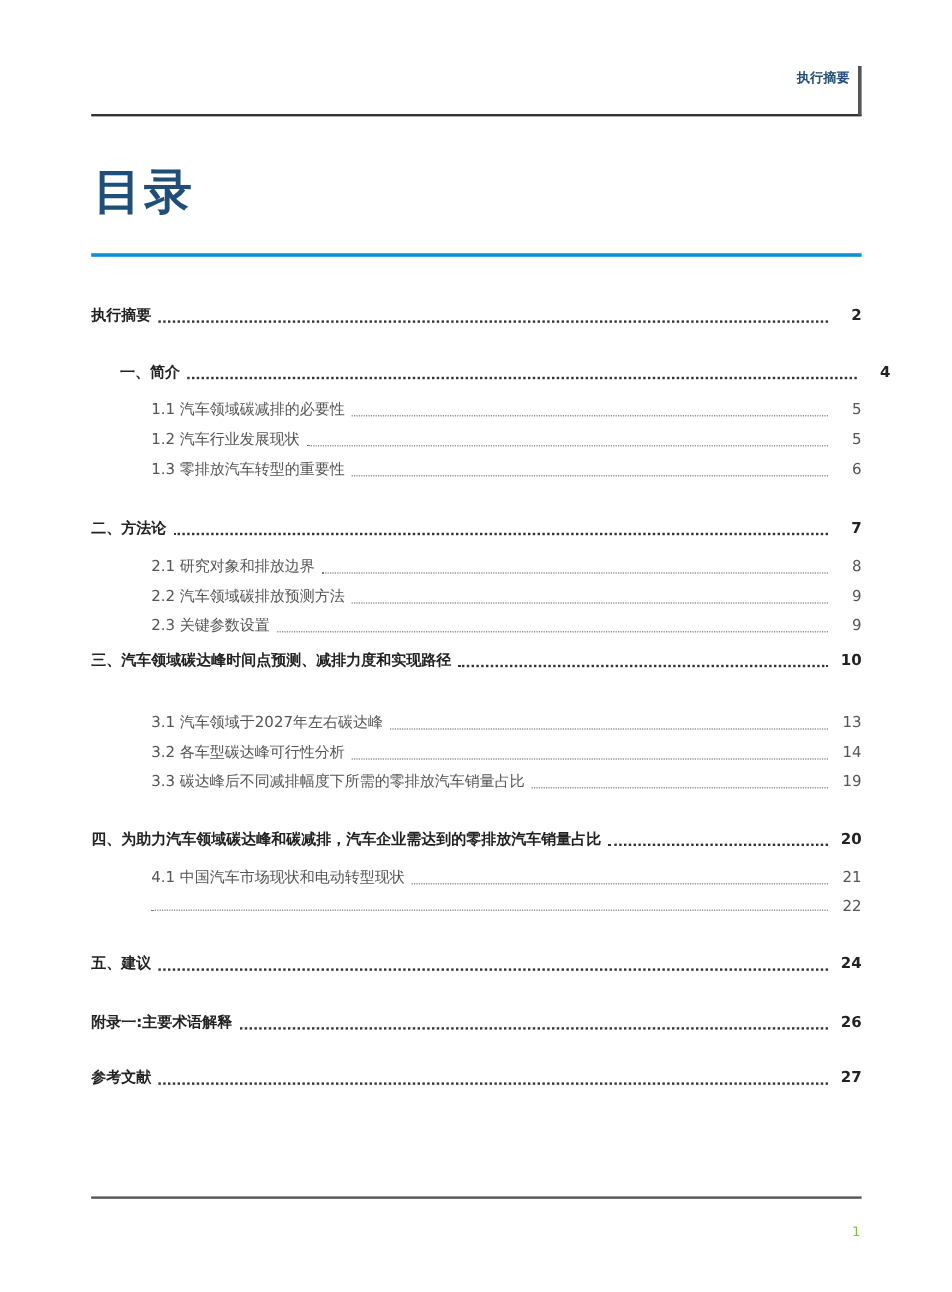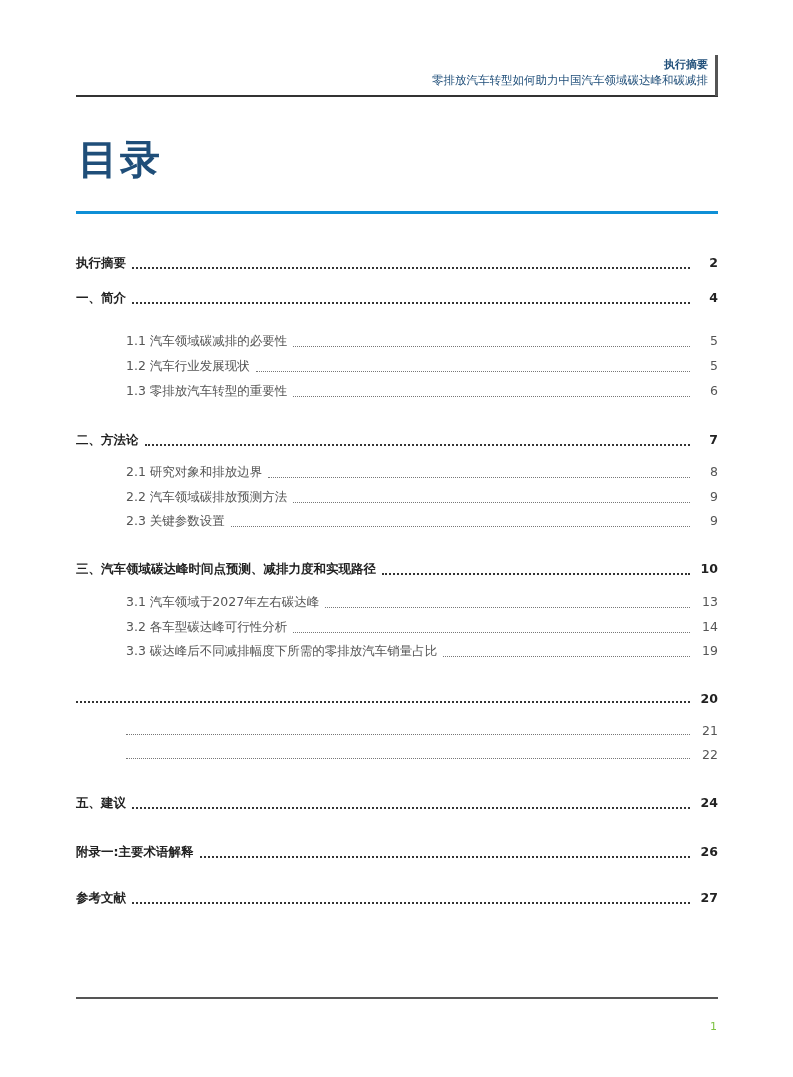--- a/index.html
+++ b/index.html
@@ -51,34 +51,33 @@
   }
   .page-number {
     position: absolute; right: 76px; top: 1020px; font-size: 11px; color: #7dc242;
   }
 </style>
 </head>
 <body>
 
 <div class="header">
   <div class="header-title">执行摘要</div>
-  <div class="header-subtitle">零排放汽车转型如何助力中国汽车领域碳达峰和碳减排</div>
   <div class="header-vbar"></div>
 </div>
 
 <h1 class="page-title">目录</h1>
 <div class="title-rule"></div>
 
 <div class="toc" id="toc">
     <div class="toc-row lvl1" style="top: 255px;">
       <span class="toc-label">执行摘要</span>
       <span class="toc-dots"></span>
       <span class="toc-page">2</span>
     </div>
-    <div class="toc-row lvl1" style="top: 290px;">
+    <div class="toc-row lvl1" style="top: 302px; margin-left: 24px;">
       <span class="toc-label">一、简介</span>
       <span class="toc-dots"></span>
       <span class="toc-page">4</span>
     </div>
     <div class="toc-row lvl2" style="top: 333px;">
       <span class="toc-label">1.1 汽车领域碳减排的必要性</span>
       <span class="toc-dots"></span>
       <span class="toc-page">5</span>
     </div>
     <div class="toc-row lvl2" style="top: 358px;">
@@ -104,45 +103,47 @@
     <div class="toc-row lvl2" style="top: 489px;">
       <span class="toc-label">2.2 汽车领域碳排放预测方法</span>
       <span class="toc-dots"></span>
       <span class="toc-page">9</span>
     </div>
     <div class="toc-row lvl2" style="top: 513px;">
       <span class="toc-label">2.3 关键参数设置</span>
       <span class="toc-dots"></span>
       <span class="toc-page">9</span>
     </div>
-    <div class="toc-row lvl1" style="top: 561px;">
+    <div class="toc-row lvl1" style="top: 542px;">
       <span class="toc-label">三、汽车领域碳达峰时间点预测、减排力度和实现路径</span>
       <span class="toc-dots"></span>
       <span class="toc-page">10</span>
     </div>
     <div class="toc-row lvl2" style="top: 594px;">
       <span class="toc-label">3.1 汽车领域于2027年左右碳达峰</span>
       <span class="toc-dots"></span>
       <span class="toc-page">13</span>
     </div>
     <div class="toc-row lvl2" style="top: 619px;">
       <span class="toc-label">3.2 各车型碳达峰可行性分析</span>
       <span class="toc-dots"></span>
       <span class="toc-page">14</span>
     </div>
     <div class="toc-row lvl2" style="top: 643px;">
       <span class="toc-label">3.3 碳达峰后不同减排幅度下所需的零排放汽车销量占比</span>
       <span class="toc-dots"></span>
       <span class="toc-page">19</span>
     </div>
     <div class="toc-row lvl1" style="top: 691px;">
+      <span class="toc-label">四、为助力汽车领域碳达峰和碳减排，汽车企业需达到的零排放汽车销量占比</span>
       <span class="toc-dots"></span>
       <span class="toc-page">20</span>
     </div>
     <div class="toc-row lvl2" style="top: 723px;">
+      <span class="toc-label">4.1 中国汽车市场现状和电动转型现状</span>
       <span class="toc-dots"></span>
       <span class="toc-page">21</span>
     </div>
     <div class="toc-row lvl2" style="top: 747px;">
       <span class="toc-dots"></span>
       <span class="toc-page">22</span>
     </div>
     <div class="toc-row lvl1" style="top: 795px;">
       <span class="toc-label">五、建议</span>
       <span class="toc-dots"></span>

